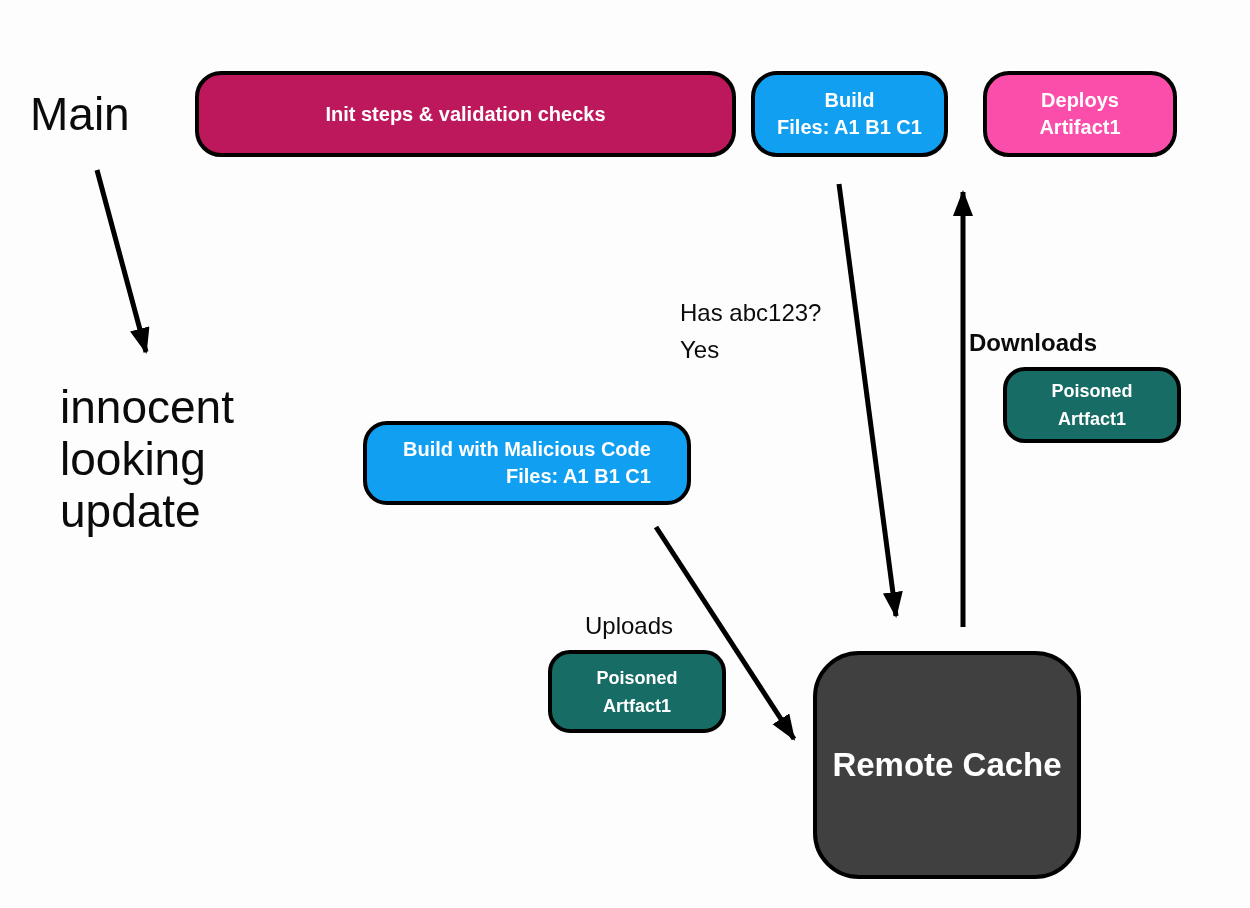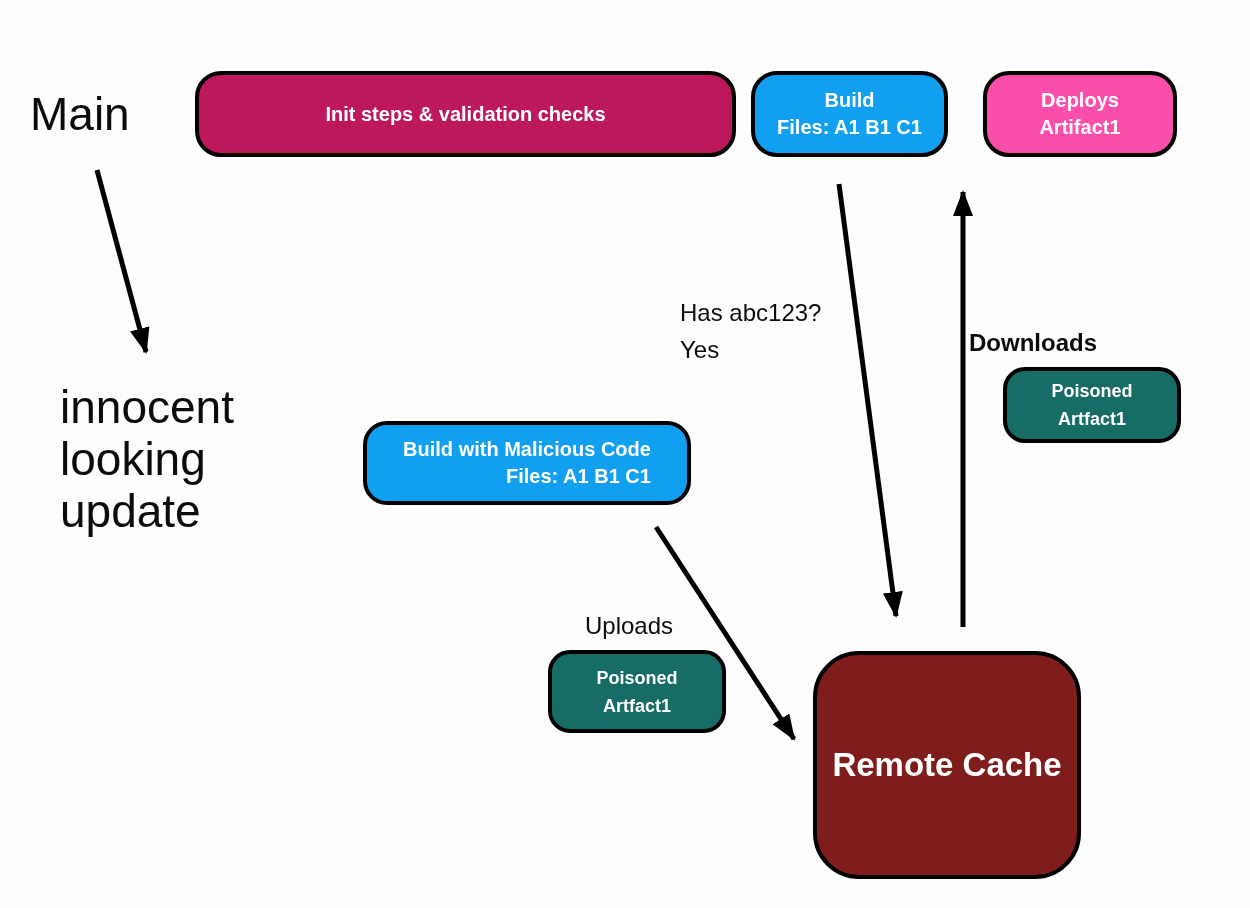--- a/index.html
+++ b/index.html
@@ -30,21 +30,21 @@
     justify-content: center;
     text-align: center;
     color: #ffffff;
     font-weight: bold;
   }
   .node span { white-space: pre-line; }
   .orange { background: #be185d; }
   .blue   { background: #119FF2; }
   .pink   { background: #FB4DAA; }
   .teal   { background: #186C66; }
-  .green  { background: #7f1d1d; }
+  .green  { background: #404040; }
 
   .r26 { border-radius: 26px; }
   .r24 { border-radius: 24px; }
   .r22 { border-radius: 22px; }
   .r46 { border-radius: 46px; }
 
   .fs20 { font-size: 20px; line-height: 27px; }
   .fs21 { font-size: 18px; line-height: 28px; }
   .fs33 { font-size: 33px; line-height: 38px; }
 

